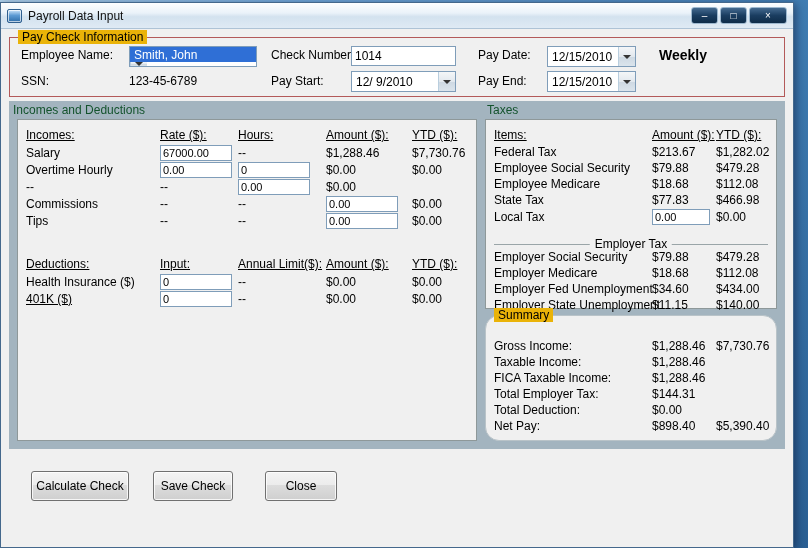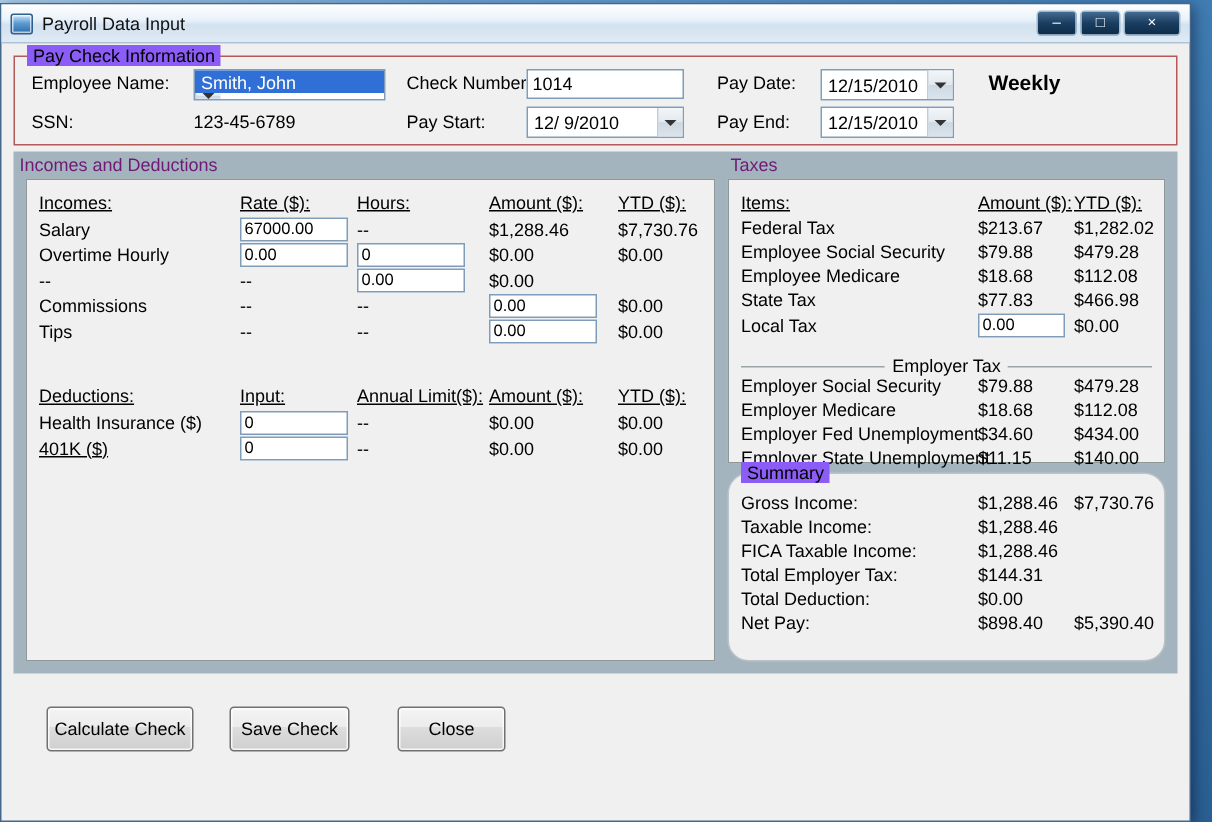--- a/index.html
+++ b/index.html
@@ -20,38 +20,38 @@
     background:linear-gradient(180deg,#cfe6fa 0%,#5d9bd4 45%,#2e6da8 100%); box-shadow:inset 0 0 0 1px #ffffffaa; }
   .win-title { font-size:12px; color:#101010; }
   .win-controls { margin-left:auto; display:flex; gap:2px; align-items:flex-start; }
   .win-btn { height:17px; width:27px; border:1px solid #9db8cf; border-radius:3px; color:#fff;
     background:linear-gradient(180deg,#446a90 0%,#1a3d60 50%,#0e2c49 100%);
     display:flex; align-items:center; justify-content:center; font-size:10px; line-height:1; cursor:default; }
   .win-btn.close { width:38px; }
 
   
   .gb { position:absolute; border:1px solid #a0a0a0; }
-  .gb > .gb-label { position:absolute; top:-8px; left:8px; background:#8b5cf6; padding:0 4px; font-size:12px; }
+  .gb > .gb-label { position:absolute; top:-8px; left:8px; background:#eab308; padding:0 4px; font-size:12px; }
   .gb.red { border-color:#b35959; }
   .gb.lightgb { border-color:#b9c3c8; border-radius:14px; }
 
   
   .fld-label { position:absolute; white-space:nowrap; }
   .tin { border:1px solid #7f9db9; background:#fff; font-family:inherit; font-size:12px; padding:0 3px; height:20px; }
   .combo { position:absolute; display:flex; align-items:stretch; background:#fff; border:1px solid #7f9db9; height:21px; }
   .combo-text { flex:1; display:flex; align-items:center; padding:0 4px; white-space:nowrap; overflow:hidden; }
   .combo-text.sel { background:#2f6fd6; color:#fff; }
   .combo-btn { width:17px; border-left:1px solid #b9cede; display:flex; align-items:center; justify-content:center;
     background:linear-gradient(180deg,#f4f6f8 0%,#e2e8ee 50%,#cdd8e2 51%,#dbe4ec 100%); }
   .arr { width:0; height:0; border-left:4px solid transparent; border-right:4px solid transparent; border-top:4px solid #333; }
   .weekly { position:absolute; font-weight:bold; font-size:14px; }
 
   
   .midpanel { position:absolute; left:8px; top:98px; width:776px; height:348px; background:#a3b4bf; }
-  .sec-header { position:absolute; top:2px; font-size:12px; color:#701a75; }
+  .sec-header { position:absolute; top:2px; font-size:12px; color:#14532d; }
 
   .panel { position:absolute; background:#f0f0f0; border:1px solid #8e9899; }
 
   .rows { padding:6px 8px 0 8px; }
   .r5 { display:grid; grid-template-columns:134px 78px 88px 86px auto; height:17px; align-items:center; white-space:nowrap; }
   .r5.hdr, .r3.hdr { height:18px; }
   .r3 { display:grid; grid-template-columns:158px 64px auto; height:16px; align-items:center; white-space:nowrap; }
   .u { text-decoration:underline; }
   .cellin { border:1px solid #7f9db9; background:#fff; font-family:inherit; font-size:11px; height:16px; padding:0 2px; }
   .w72 { width:72px; } .w58 { width:58px; }
@@ -266,21 +266,21 @@
           <div class="r3">
             <span>Employer State Unemployment</span>
             <span>$11.15</span>
             <span>$140.00</span>
           </div>
         </div>
       </div>
 
       <div class="gb lightgb" style="left:476px; top:214px; width:292px; height:126px; background:#f0f0f0;">
         <span class="gb-label">Summary</span>
-        <div class="rows" style="padding-top:11px;">
+        <div class="rows" style="padding-top:22px;">
           <div class="r3">
             <span>Gross Income:</span>
             <span>$1,288.46</span>
             <span>$7,730.76</span>
           </div>
           <div class="r3">
             <span>Taxable Income:</span>
             <span>$1,288.46</span>
             <span></span>
           </div>

